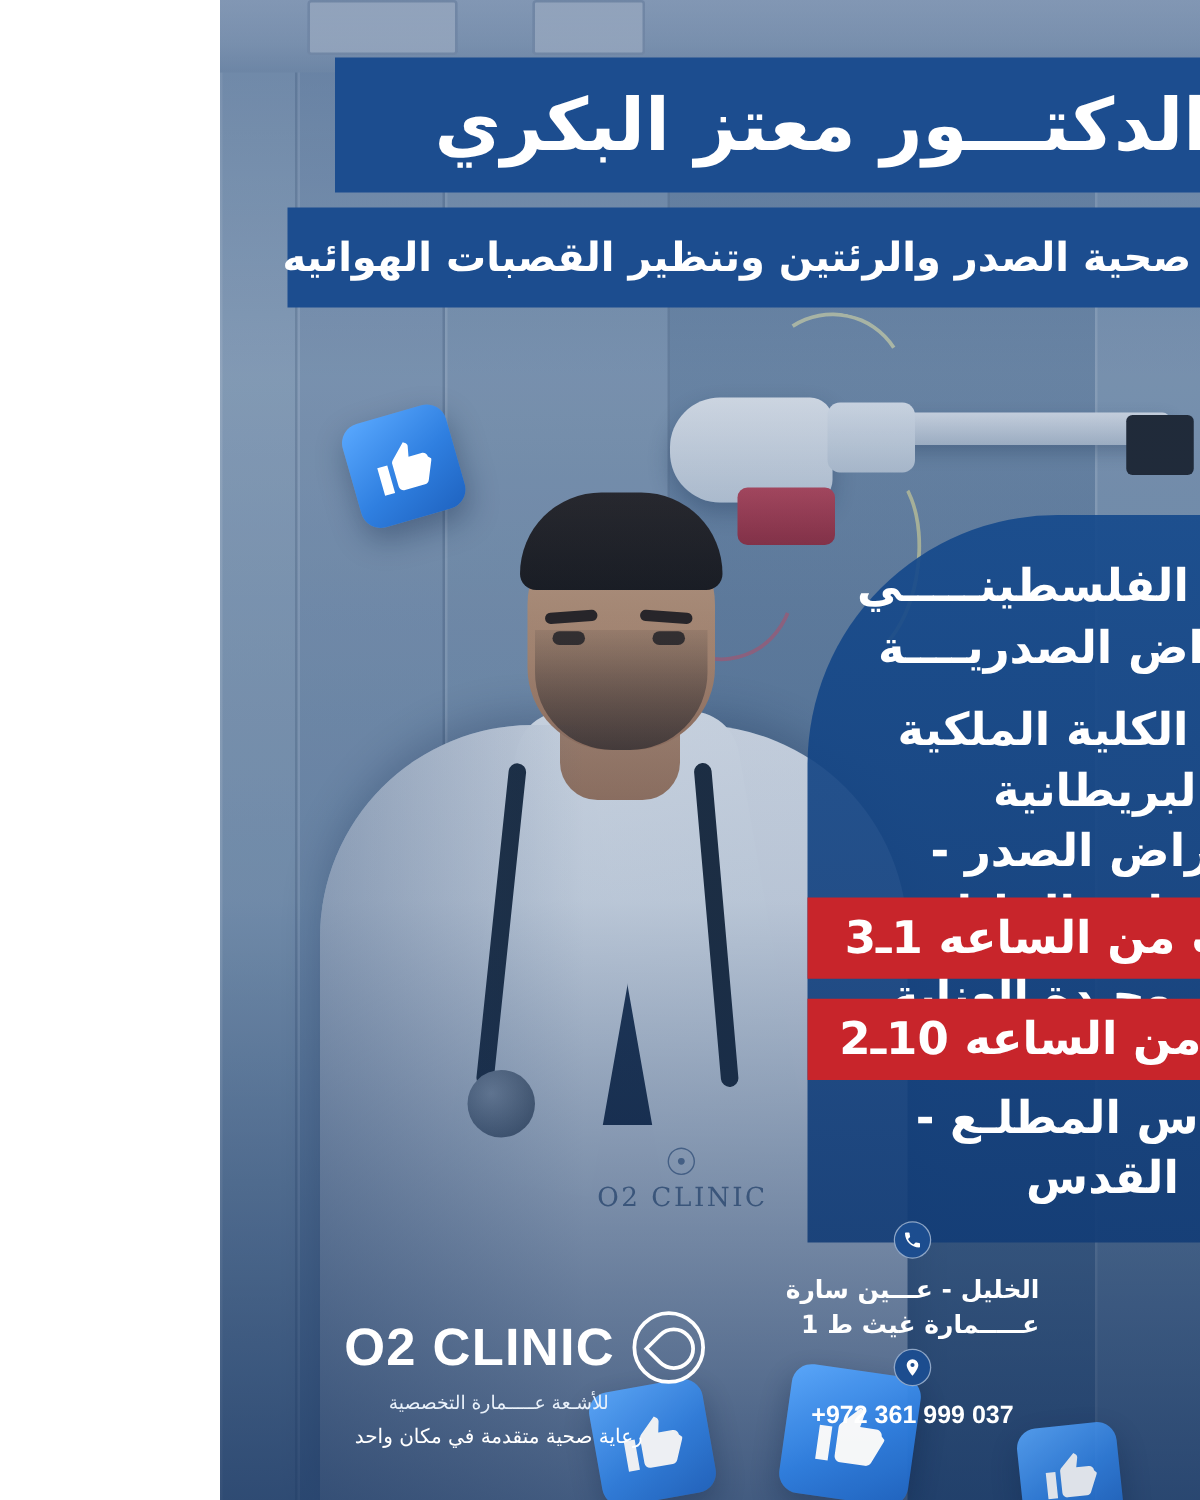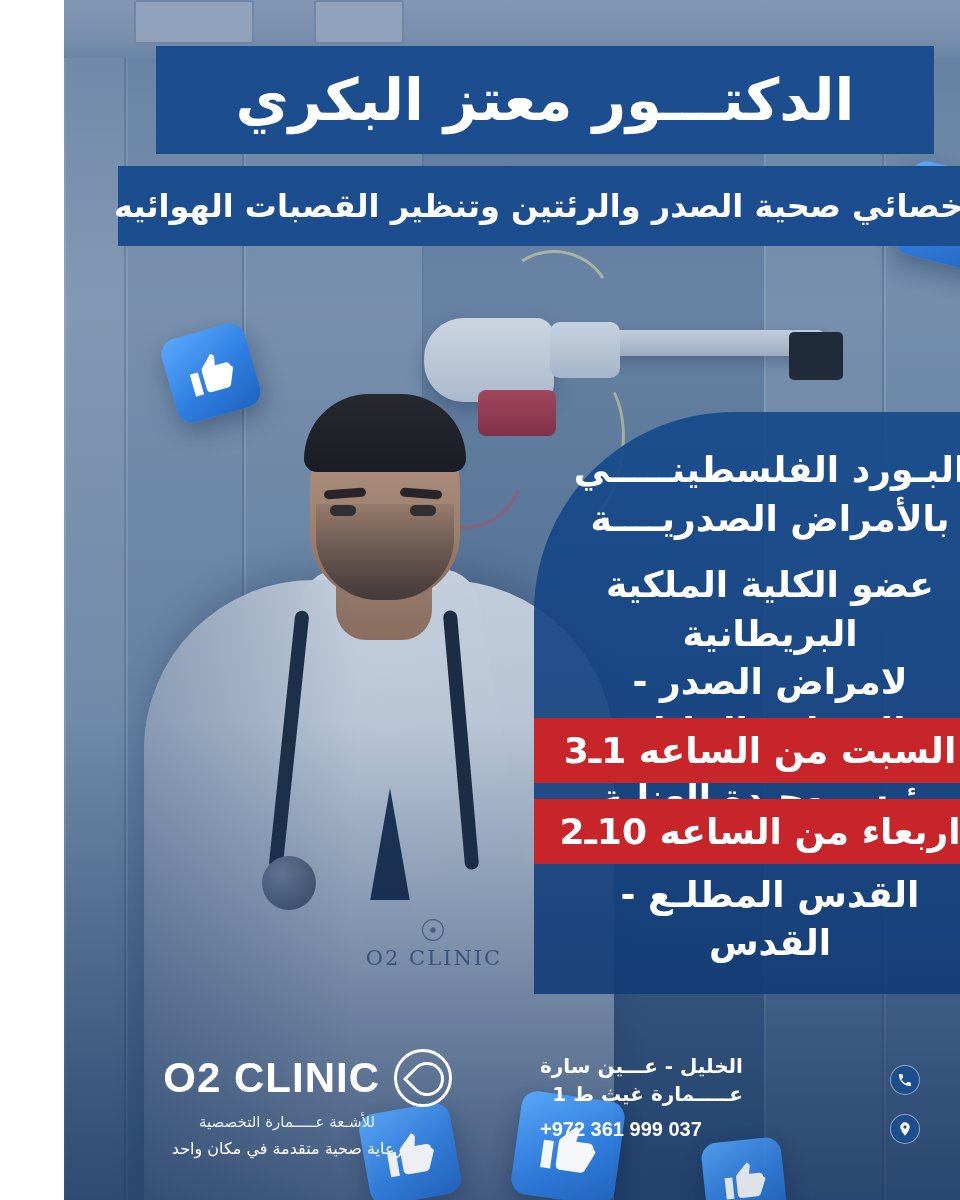--- a/index.html
+++ b/index.html
@@ -4,21 +4,21 @@
 <style>
   * { box-sizing: border-box; margin: 0; padding: 0; }
   html, body {
     width: 960px;
     height: 1200px;
     overflow: hidden;
     font-family: "DejaVu Sans", "Liberation Sans", sans-serif;
   }
   .poster {
     position: relative;
-    width: 896px;
+    width: 784px;
     height: 1200px;
     background: #0f172a;
     overflow: hidden;
   }
 
   
   .photo-bg {
     position: absolute;
     inset: 0;
     background:
@@ -227,21 +227,21 @@
     content: ""; position: absolute; left: 13px; top: 10px; width: 28px; height: 28px;
     border: 3px solid #fff; border-radius: 50% 50% 50% 0; transform: rotate(45deg);
   }
   .fl-name { font-size: 42px; font-weight: bold; letter-spacing: 1px; font-family: "Liberation Sans", sans-serif; direction: ltr; }
   .fl-sub { font-size: 15px; margin-top: 6px; text-align: center; color: #e9f1fa; }
   .fl-tag { font-size: 16px; margin-top: 8px; text-align: center; color: #ffffff; }
 
   .footer-contact {
     position: absolute; right: 40px; bottom: 48px; width: 380px; color: #fff; text-align: right;
   }
-  .fc-row { display: flex; align-items: center; justify-content: space-between; gap: 12px; margin-bottom: 8px; }
+  .fc-row { display: flex; align-items: center; justify-content: flex-end; gap: 12px; margin-bottom: 8px; flex-direction: column; }
   .fc-icon {
     width: 30px; height: 30px; border-radius: 50%; background: #1c4d8f;
     display: flex; align-items: center; justify-content: center; flex: 0 0 auto;
     border: 1px solid rgba(255,255,255,0.5);
   }
   .fc-icon svg { width: 16px; height: 16px; fill: #fff; }
   .fc-text { font-size: 20px; font-weight: bold; white-space: nowrap; }
   .fc-text.ltr { direction: ltr; font-family: "Liberation Sans", sans-serif; }
   .fc-lines { display: flex; flex-direction: column; align-items: flex-start; gap: 4px; }
 </style>

